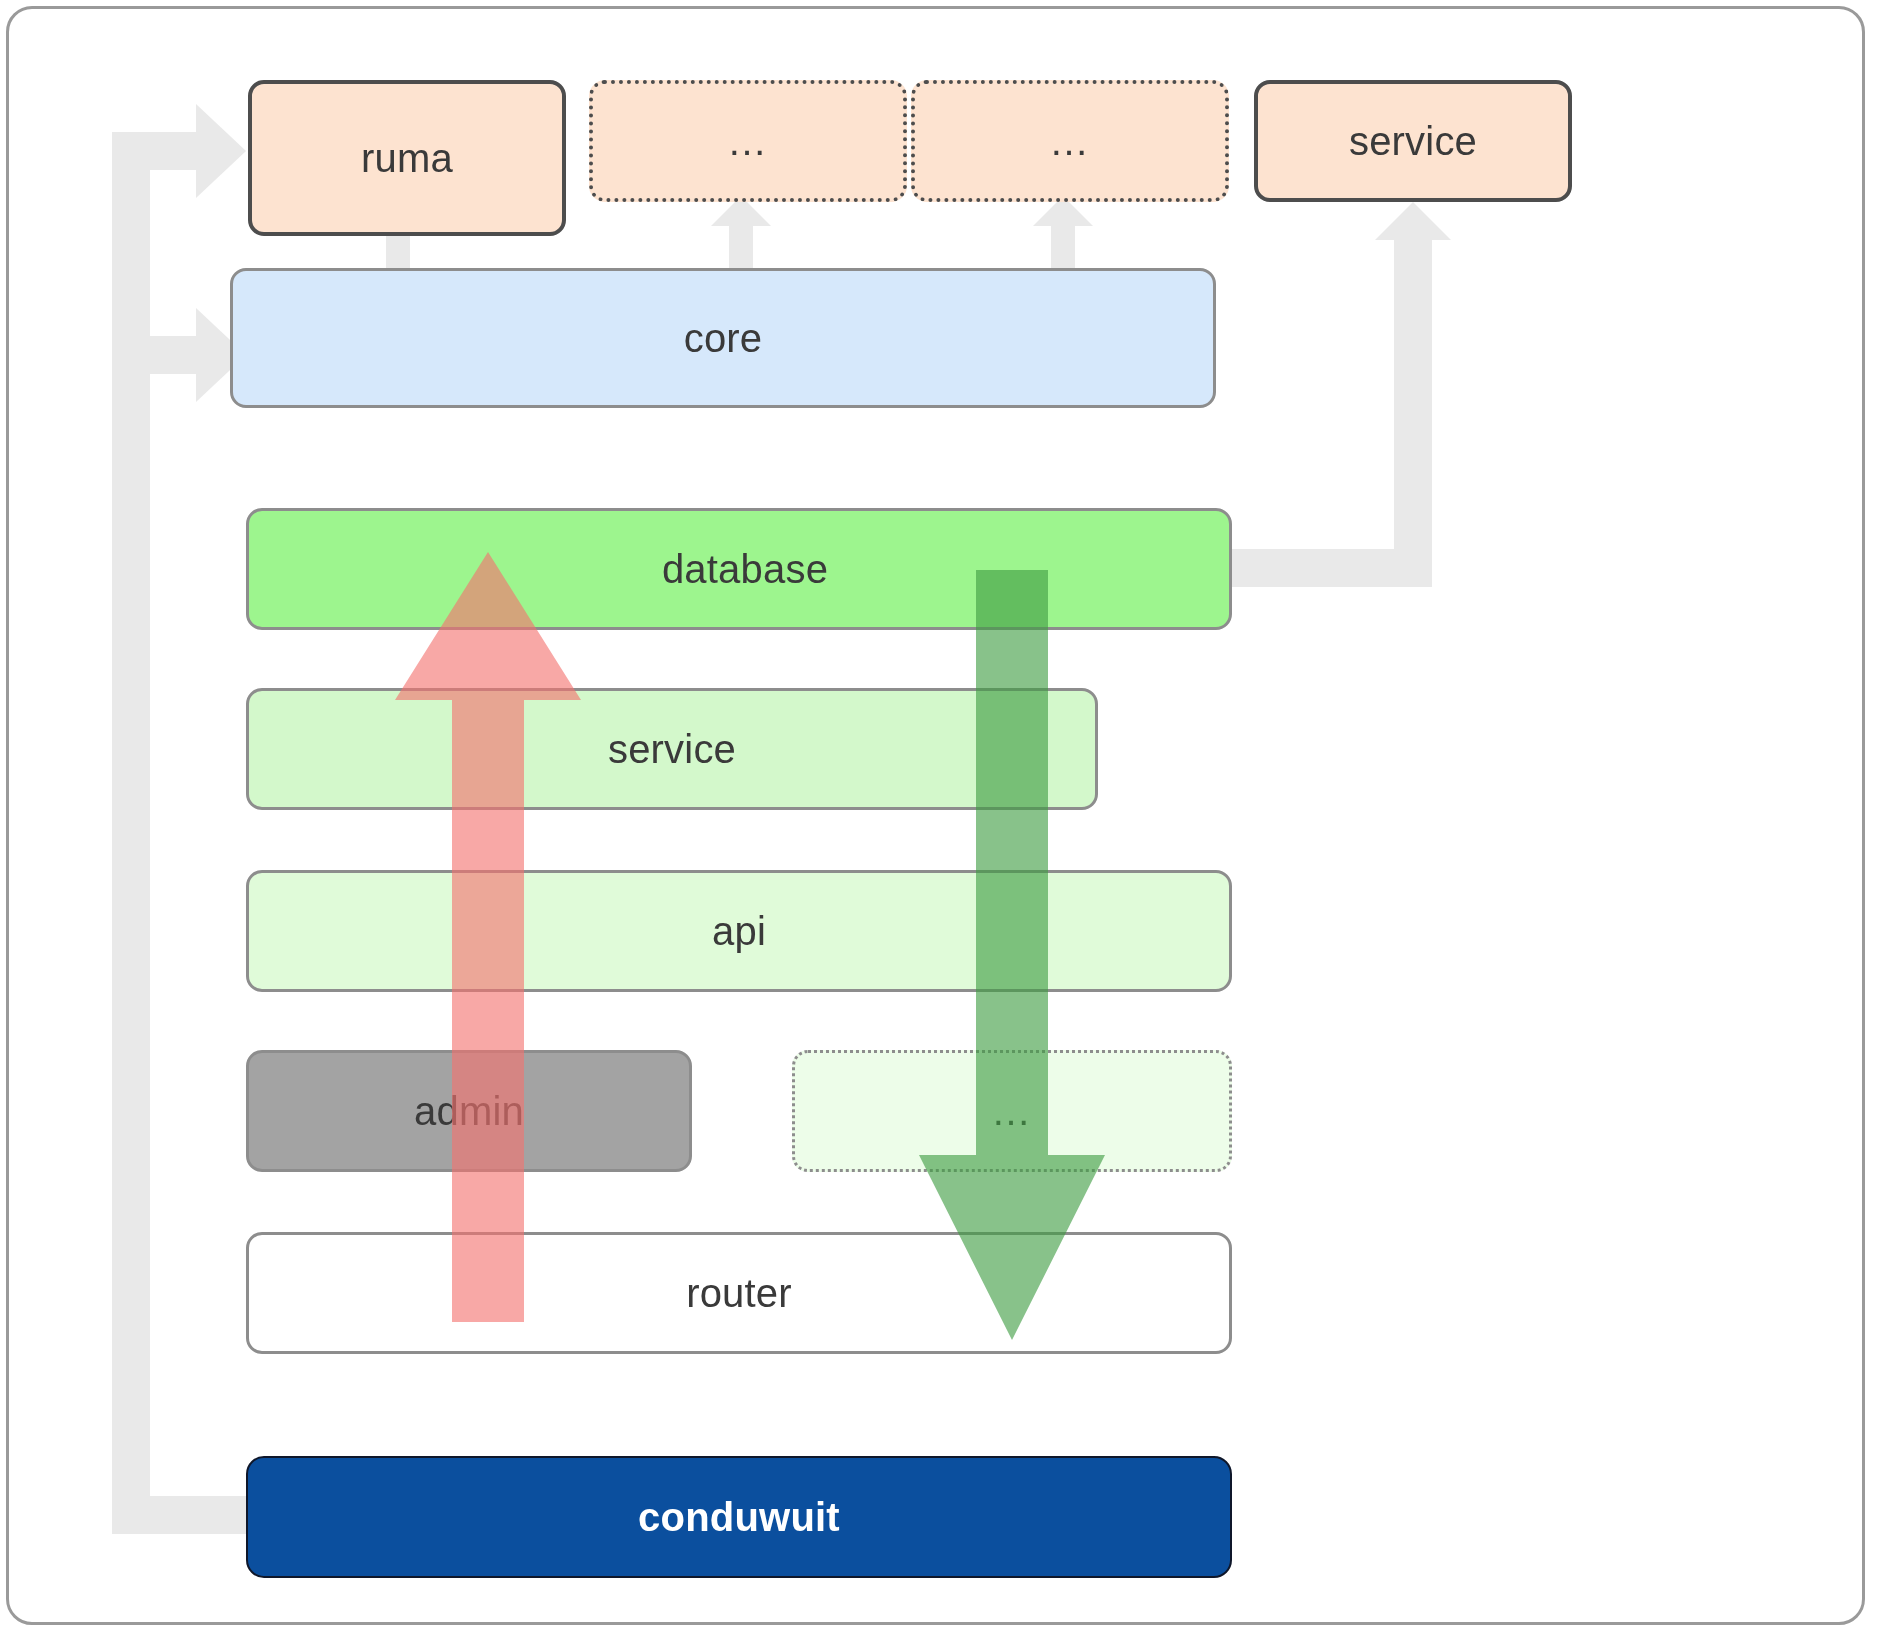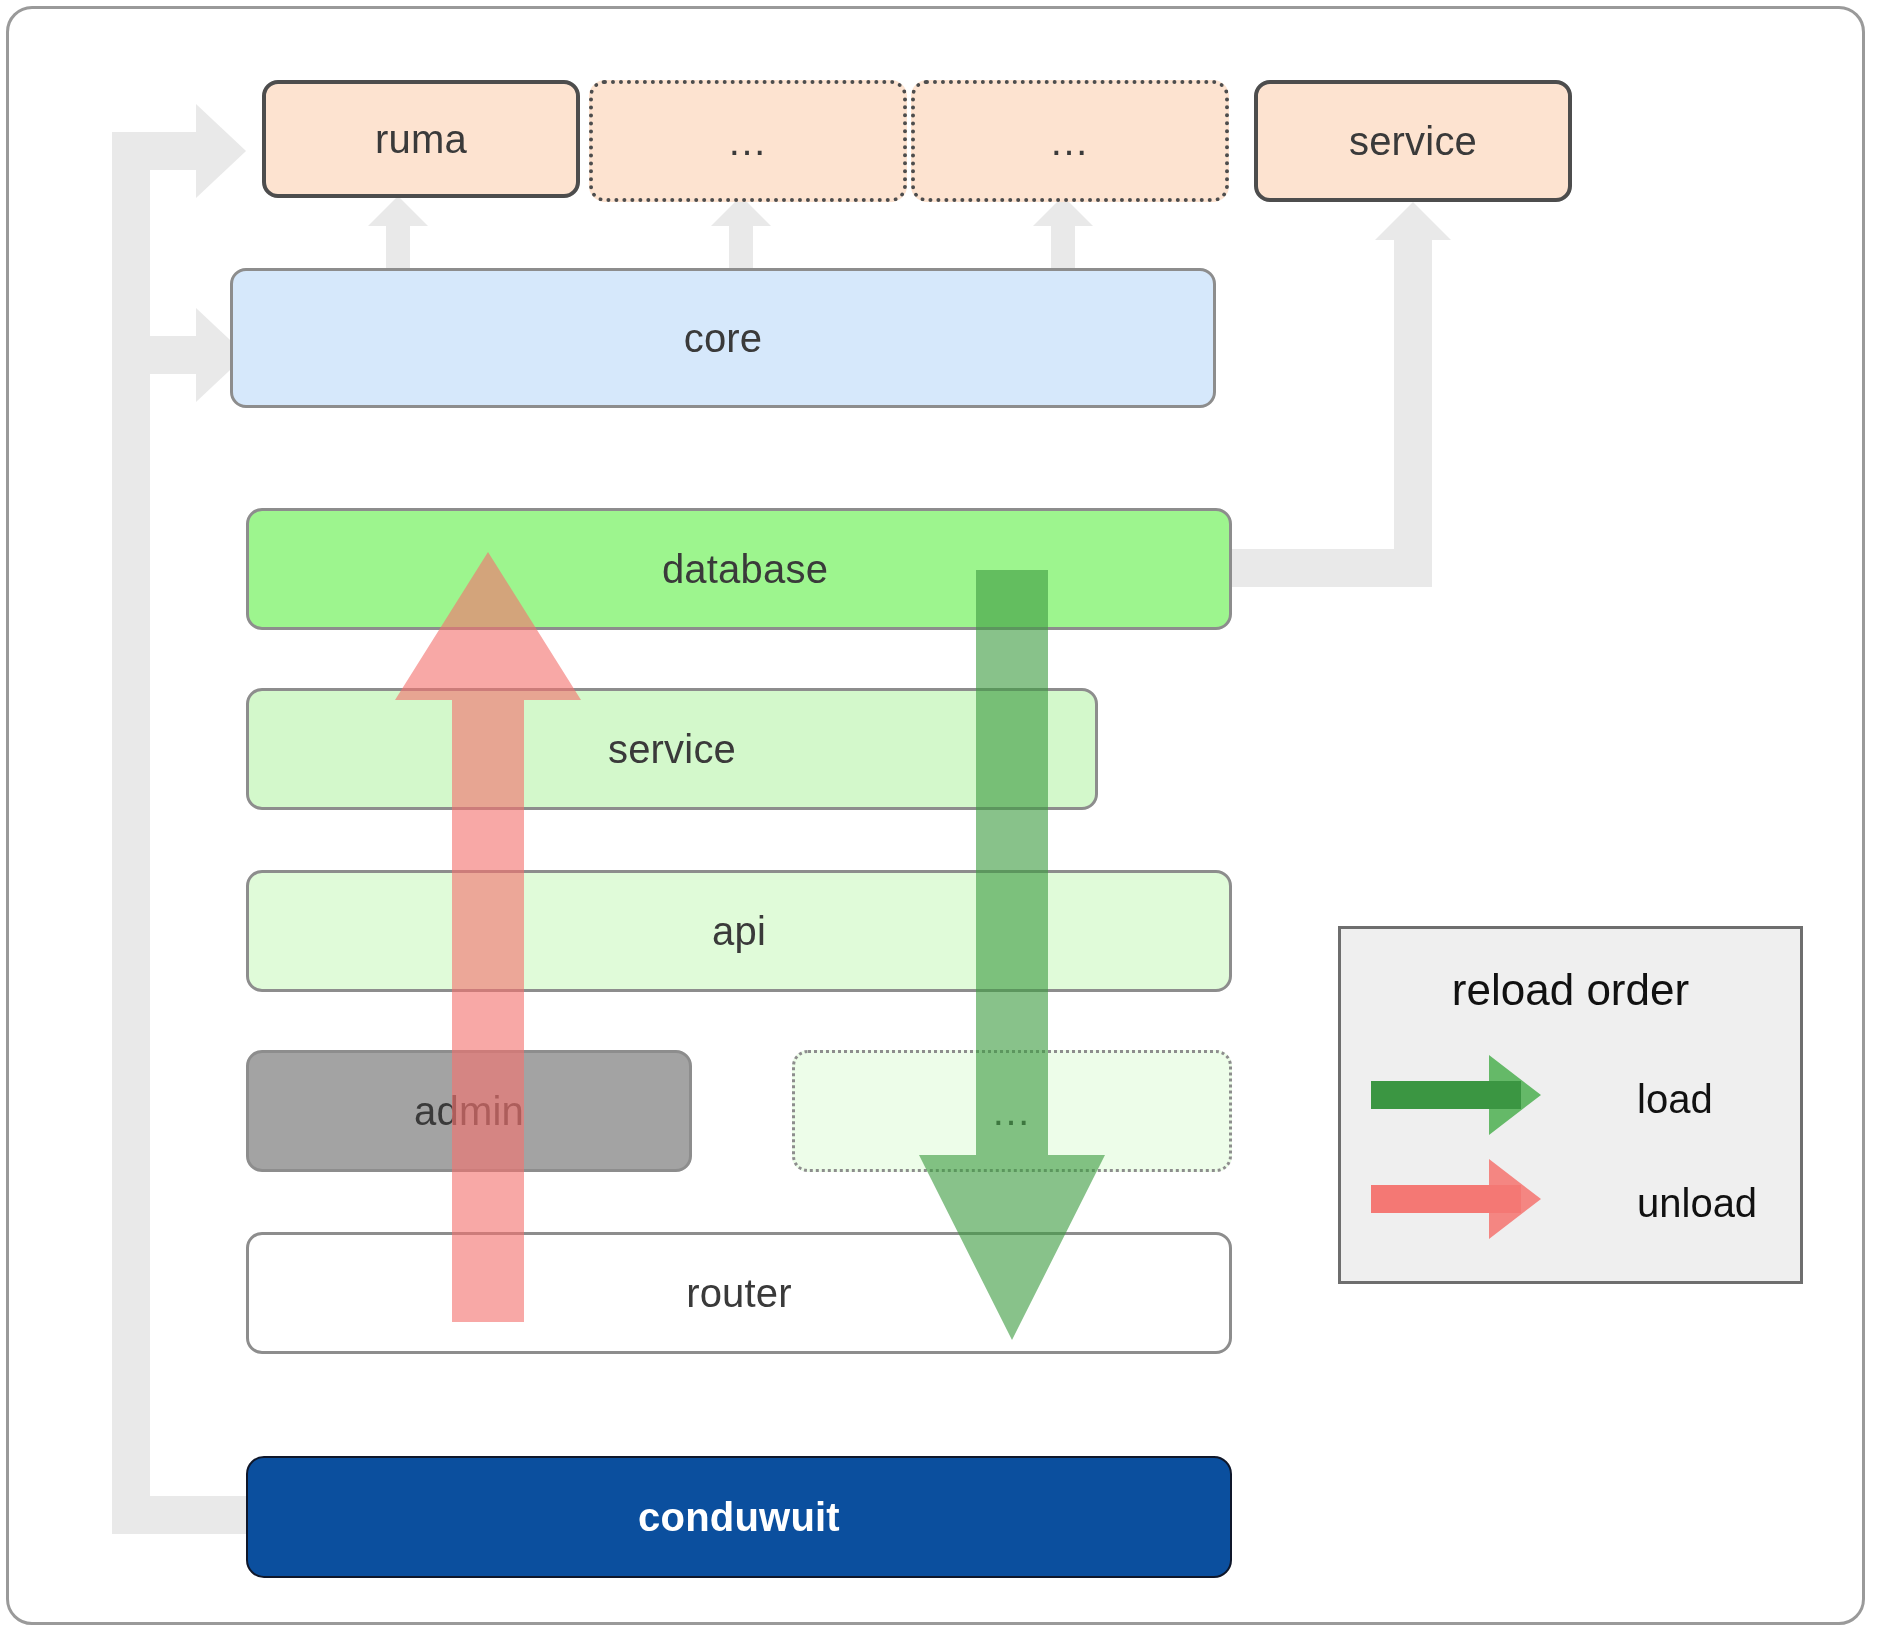--- a/index.html
+++ b/index.html
@@ -154,21 +154,21 @@
 
       <path d="M1051,226 L1075,226 L1075,268 L1051,268 Z"></path>
       <path d="M1033,226 L1063,196 L1093,226 Z"></path>
 
       <path d="M1232,549 L1413,549 L1413,587 L1232,587 Z"></path>
       <path d="M1394,240 L1432,240 L1432,587 L1394,587 Z"></path>
       <path d="M1375,240 L1413,202 L1451,240 Z"></path>
     </g>
   </svg>
 
-  <div class="node pkg" style="left:262px;top:80px;width:318px;height:118px;">
+  <div class="node pkg" style="left:248px;top:80px;width:318px;height:156px;">
     <span class="lbl">ruma</span>
   </div>
   <div class="node pkg dotted" style="left:589px;top:80px;width:318px;height:122px;">
     <span class="lbl dots">…</span>
   </div>
   <div class="node pkg dotted" style="left:911px;top:80px;width:318px;height:122px;">
     <span class="lbl dots">…</span>
   </div>
   <div class="node pkg" style="left:1254px;top:80px;width:318px;height:122px;">
     <span class="lbl">service</span>
@@ -204,28 +204,13 @@
 
     <g opacity="0.62">
       <path d="M452,1322 L452,700 L395,700 L488,552 L581,700 L524,700 L524,1322 Z" fill="#f4736f"></path>
     </g>
 
     <g opacity="0.62">
       <path d="M976,570 L976,1155 L919,1155 L1012,1340 L1105,1155 L1048,1155 L1048,570 Z" fill="#3f9d42"></path>
     </g>
   </svg>
 
-  <div class="legend">
-    <div class="legend-title">reload order</div>
-
-    <svg class="legend-arrow" id="legend-load-arrow" viewBox="0 0 240 80">
-      <path d="M0,26 L0,54 L118,54 L118,80 L170,40 L118,0 L118,26 Z" fill="#4caf50" opacity="0.85"></path>
-      <rect x="0" y="26" width="150" height="28" fill="#2e8b36" opacity="0.75"></rect>
-    </svg>
-    <div class="legend-row-label" id="legend-load-label">load</div>
-
-    <svg class="legend-arrow" id="legend-unload-arrow" viewBox="0 0 240 80">
-      <path d="M0,26 L0,54 L118,54 L118,80 L170,40 L118,0 L118,26 Z" fill="#f4736f" opacity="0.85"></path>
-      <rect x="0" y="26" width="150" height="28" fill="#f4736f" opacity="0.75"></rect>
-    </svg>
-    <div class="legend-row-label" id="legend-unload-label">unload</div>
-  </div>
 </div>
 
 </body></html>

